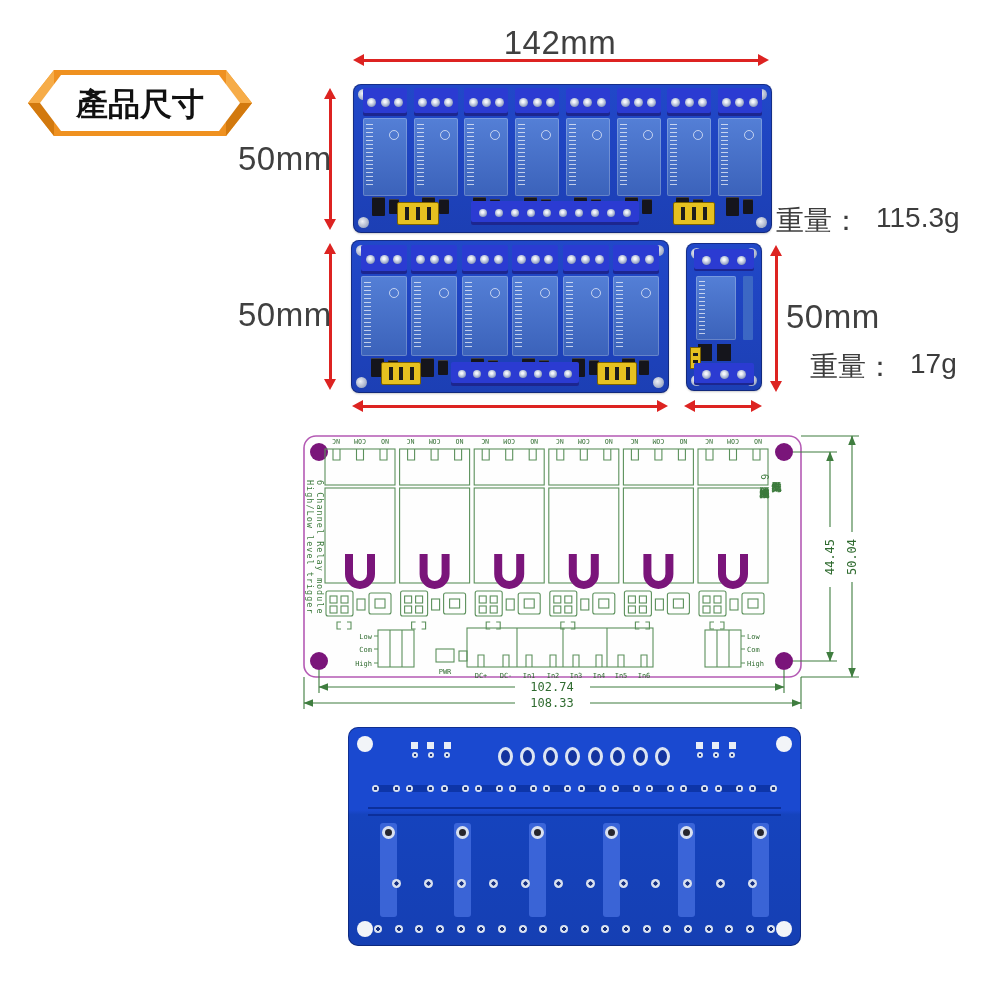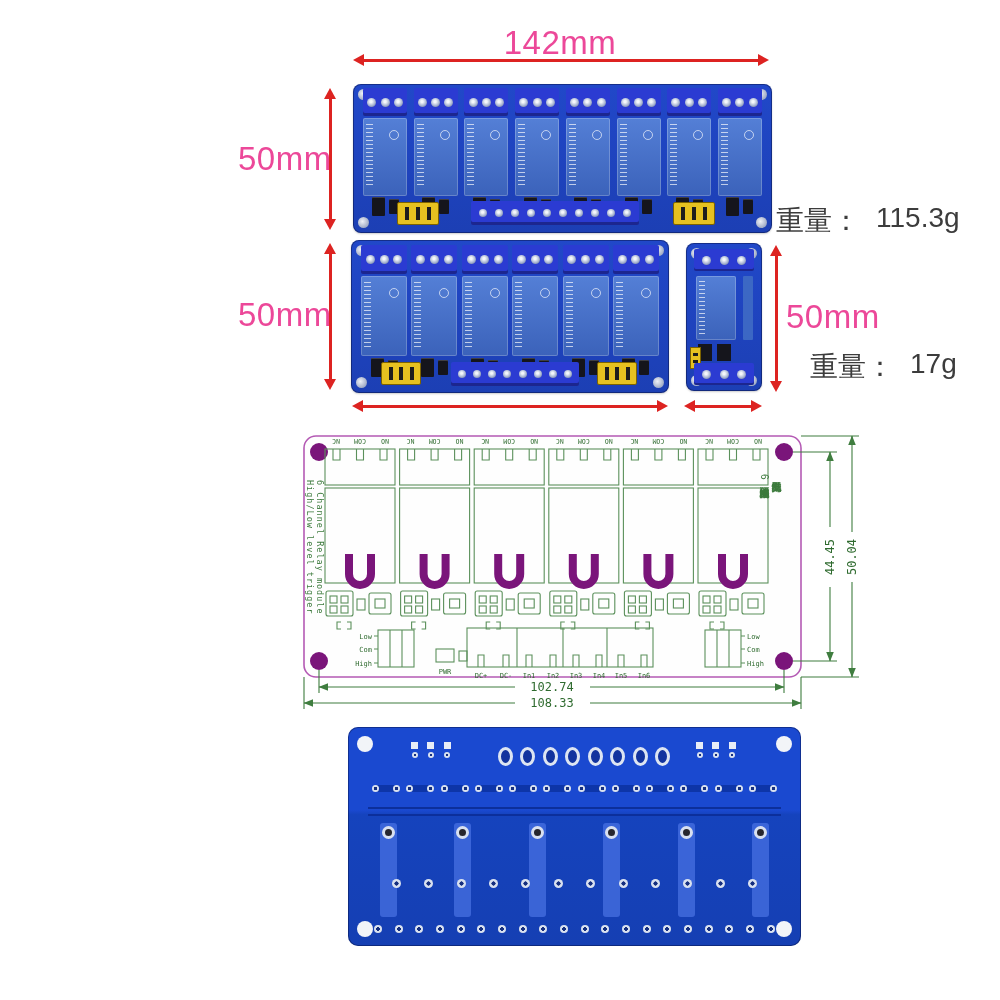--- a/index.html
+++ b/index.html
@@ -1,19 +1,19 @@
 <!DOCTYPE html>
 <html><head>
 <meta charset="utf-8">
 <style>
   html,body{margin:0;padding:0;background:#f4f4f4;}
   .canvas{position:relative;width:1000px;height:1000px;background:#ffffff;overflow:hidden;
           font-family:"Liberation Sans",sans-serif;}
   
-  .dimtext{position:absolute;color:#ec4899;font-size:33px;letter-spacing:.5px;}
+  .dimtext{position:absolute;color:#404040;font-size:33px;letter-spacing:.5px;}
   .weight{position:absolute;display:flex;gap:16px;color:#3c3c3c;font-size:28px;}
   
   .ah{position:absolute;height:3px;background:#dd2321;}
   .ah::before,.ah::after{content:'';position:absolute;top:-5px;width:0;height:0;border:6px solid transparent;}
   .ah::before{left:-11px;border-right:11px solid #dd2321;border-left:0;}
   .ah::after{right:-11px;border-left:11px solid #dd2321;border-right:0;}
   .av{position:absolute;width:3px;background:#dd2321;}
   .av::before,.av::after{content:'';position:absolute;left:-5px;width:0;height:0;border:6px solid transparent;}
   .av::before{top:-11px;border-bottom:11px solid #dd2321;border-top:0;}
   .av::after{bottom:-11px;border-top:11px solid #dd2321;border-bottom:0;}
@@ -111,20 +111,31 @@
   .cluster{position:absolute;top:15px;width:46px;display:grid;grid-template-columns:repeat(3,1fr);gap:3px;justify-items:center;}
   .cluster .sq{width:7px;height:7px;background:#e8edf6;}
   .cluster .dot{width:6px;height:6px;border-radius:50%;background:radial-gradient(circle,#152f80 30%,#d9e1ef 36% 80%);}
   .clu-l{left:60px}.clu-r{right:62px}
 </style>
 </head>
 <body>
 
 <div class="canvas">
 
+  <div class="badge">
+    <svg width="224" height="74" viewBox="0 0 224 74">
+      <polygon points="0,37 26,4 198,4 224,37 198,70 26,70" fill="#ef9120"></polygon>
+      <polygon points="0,37 26,4 26,37" fill="#f6ac48"></polygon>
+      <polygon points="0,37 26,70 26,37" fill="#d2790e"></polygon>
+      <polygon points="224,37 198,4 198,37" fill="#f6ac48"></polygon>
+      <polygon points="224,37 198,70 198,37" fill="#d2790e"></polygon>
+      <polygon points="12,37 33,9 191,9 212,37 191,65 33,65" fill="#ffffff"></polygon>
+      <text x="112" y="49" text-anchor="middle" font-size="32" font-weight="bold" fill="#111111" font-family="Liberation Sans, sans-serif">產品尺寸</text>
+    </svg>
+  </div>
 
   <div class="dimtext" style="left:490px;top:24px;width:140px;text-align:center;">142mm</div>
   <div class="ah" style="left:364px;top:59px;width:394px;"></div>
 
   <div class="dimtext" style="left:238px;top:140px;width:84px;text-align:right;">50mm</div>
   <div class="av" style="left:329px;top:99px;height:120px;"></div>
   <div class="dimtext" style="left:238px;top:296px;width:84px;text-align:right;">50mm</div>
   <div class="av" style="left:329px;top:254px;height:125px;"></div>
 
   <div class="dimtext" style="left:786px;top:298px;width:100px;">50mm</div>

